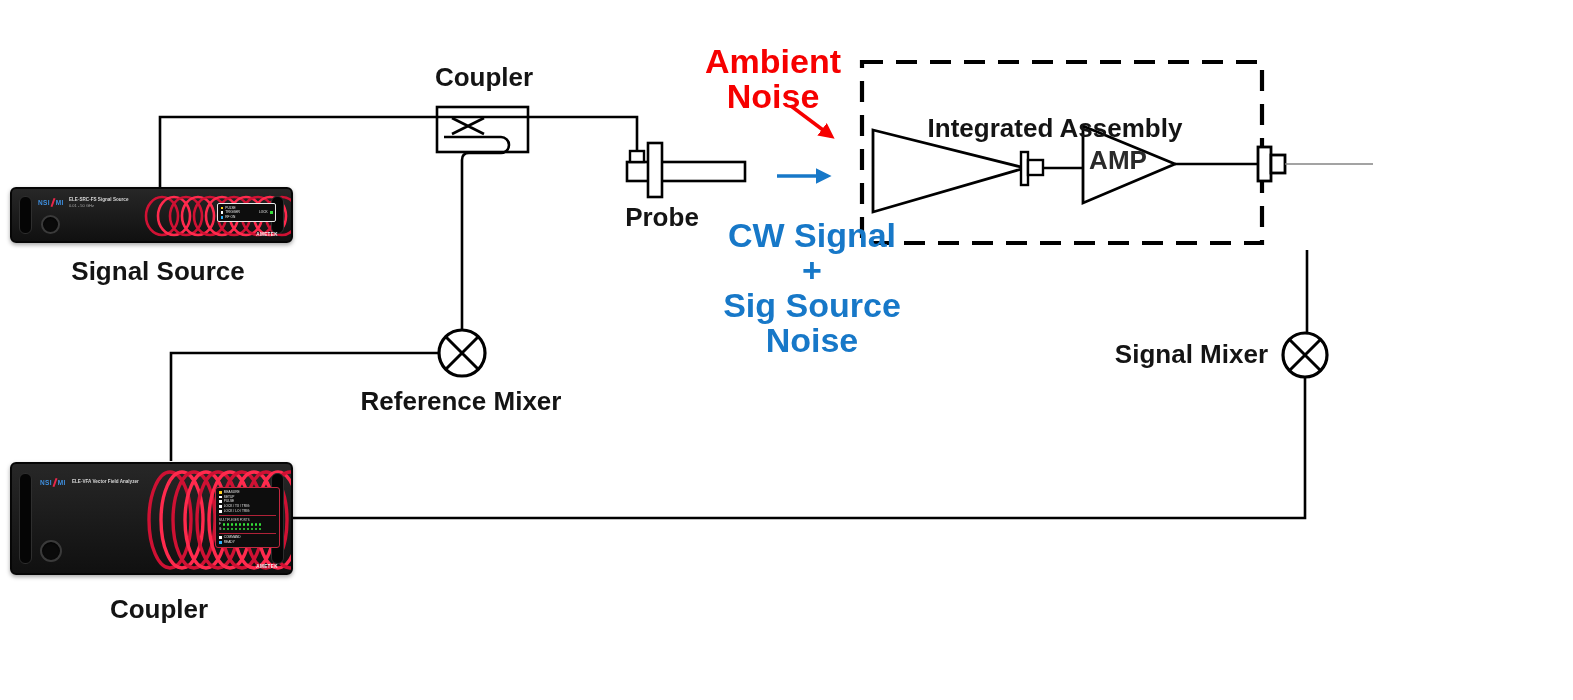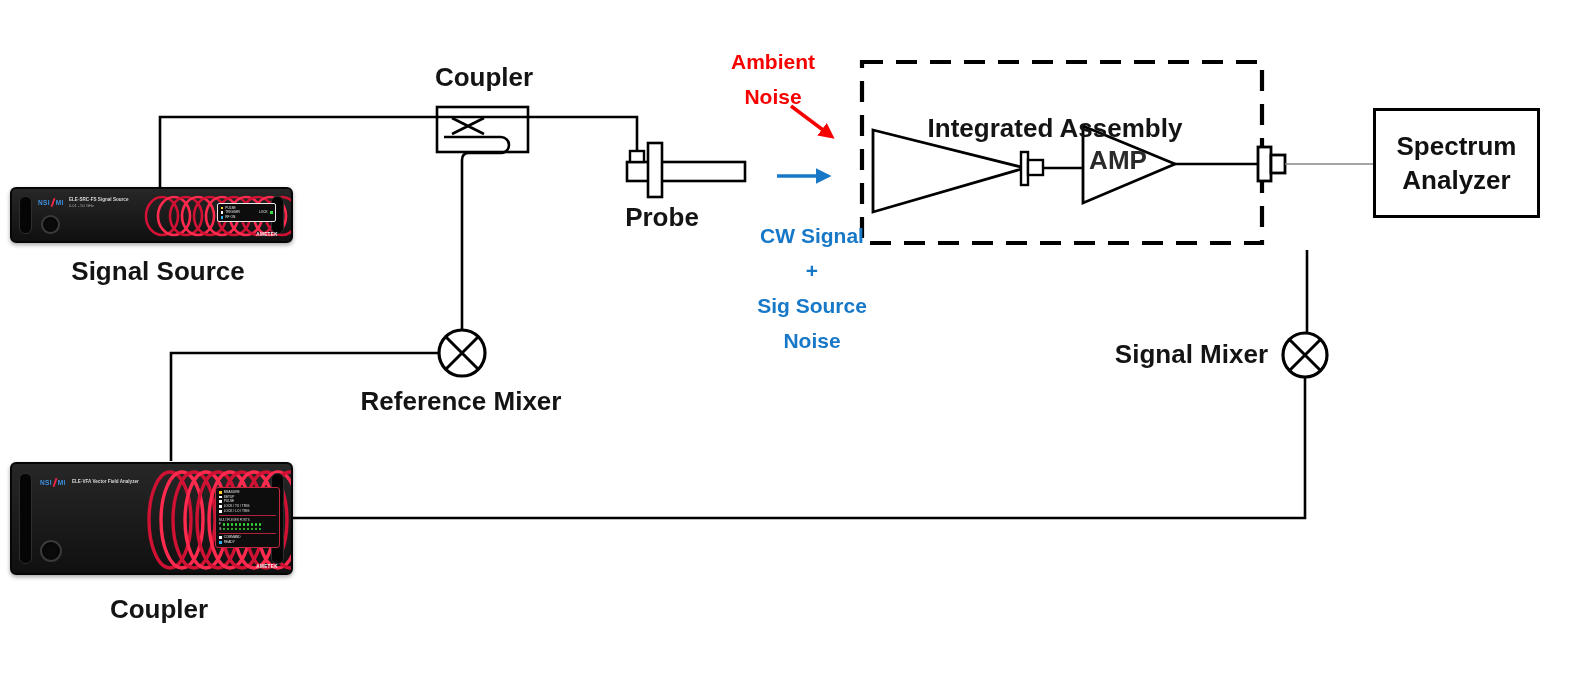--- a/index.html
+++ b/index.html
@@ -2,21 +2,21 @@
 <html><head>
 <meta charset="utf-8">
 <style>
   html,body{margin:0;padding:0;background:#fff;}
   #canvas{position:relative;width:1573px;height:700px;background:#ffffff;overflow:hidden;
           font-family:"Liberation Sans",sans-serif;}
   #wires{position:absolute;left:0;top:0;}
   .lbl{position:absolute;transform:translate(-50%,-50%);font-weight:bold;font-size:26px;
        color:#141414;white-space:nowrap;}
   .lblblock{position:absolute;transform:translate(-50%,-50%);text-align:center;
-       font-weight:bold;font-size:21px;line-height:35px;white-space:nowrap;}
+       font-weight:bold;font-size:34px;line-height:35px;white-space:nowrap;}
   .red-text{color:#f60000;}
   .blue-text{color:#1778c8;}
   .sabox{position:absolute;left:1373px;top:108px;width:167px;height:110px;background:#fff;
        border:3px solid #000;box-sizing:border-box;display:flex;flex-direction:column;
        align-items:center;justify-content:center;font-weight:bold;font-size:26px;line-height:34px;color:#111;}
   
   .instrument{position:absolute;background:linear-gradient(#272727,#101010);
        border:2px solid #060606;border-radius:6px;box-sizing:border-box;overflow:hidden;
        box-shadow:0 2px 4px rgba(0,0,0,.35);}
   .handle{position:absolute;top:7px;bottom:7px;width:11px;background:#050505;
@@ -137,24 +137,20 @@
     <div>Noise</div>
   </div>
 
   <div class="lblblock blue-text" style="left:812px;top:288px;">
     <div>CW Signal</div>
     <div>+</div>
     <div>Sig Source</div>
     <div>Noise</div>
   </div>
 
-  <div class="sabox">
-    <div>Spectrum</div>
-    <div>Analyzer</div>
-  </div>
 
   <div class="instrument" style="left:10px;top:187px;width:283px;height:56px;">
     <svg class="coils" width="283" height="56" viewBox="0 0 283 56">
       <g fill="none" stroke-width="2.6">
         <ellipse cx="150" cy="27" rx="16" ry="19" stroke="#cf1133"></ellipse>
         <ellipse cx="162" cy="27" rx="16" ry="19" stroke="#ff2a4d"></ellipse>
         <ellipse cx="174" cy="27" rx="16" ry="19" stroke="#cf1133"></ellipse>
         <ellipse cx="186" cy="27" rx="16" ry="19" stroke="#ff2a4d"></ellipse>
         <ellipse cx="198" cy="27" rx="16" ry="19" stroke="#cf1133"></ellipse>
         <ellipse cx="210" cy="27" rx="16" ry="19" stroke="#ff2a4d"></ellipse>

